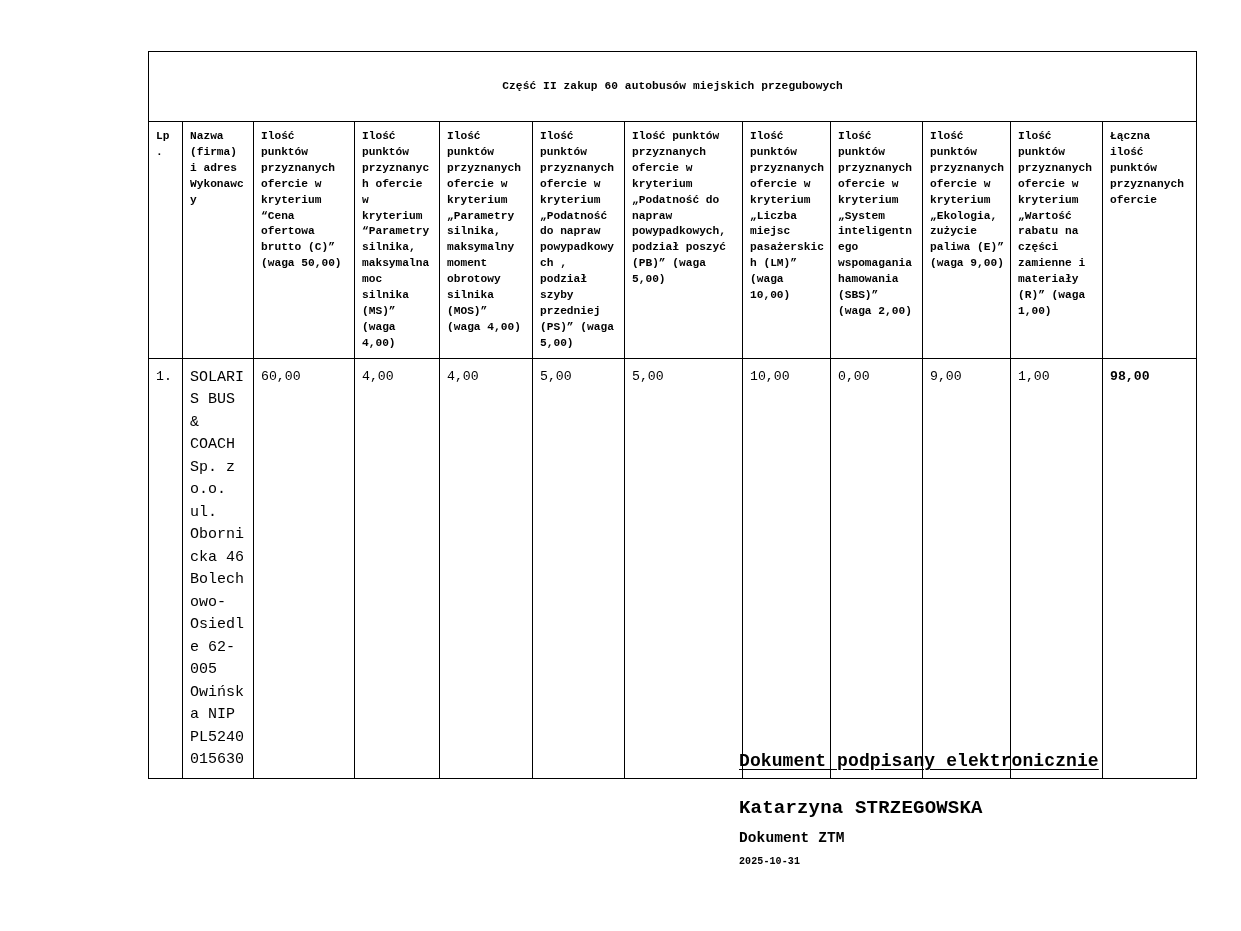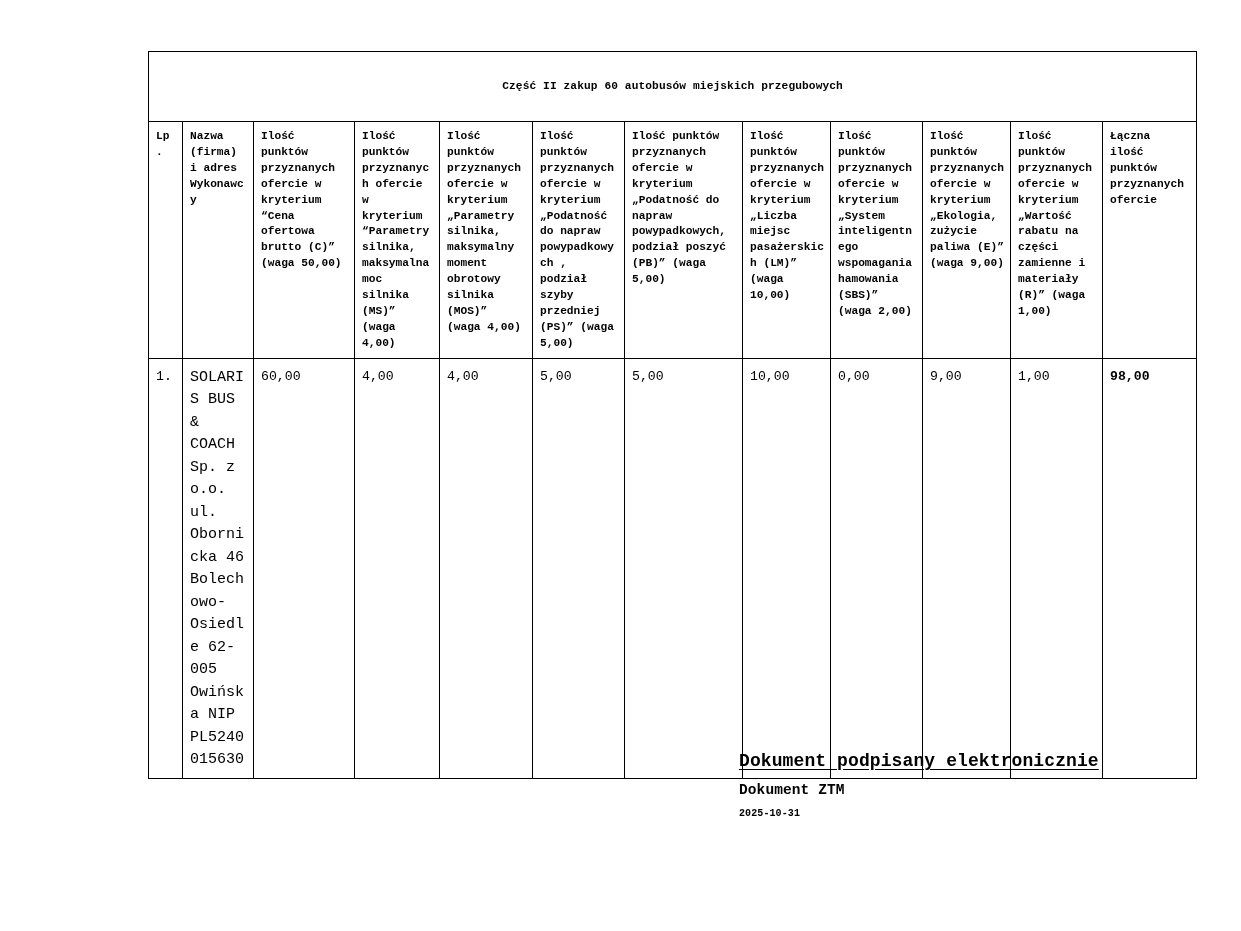--- a/index.html
+++ b/index.html
@@ -192,17 +192,18 @@
         <td>9,00</td>
         <td>1,00</td>
         <td class="total-cell">98,00</td>
       </tr>
     </tbody>
   </table>
 
 
   <div class="signature-block">
     <div class="sig-heading">Dokument podpisany elektronicznie</div>
+    <div class="sig-name">Katarzyna STRZEGOWSKA</div>
     <div class="sig-role">Dokument ZTM</div>
     <div class="sig-date">2025-10-31</div>
   </div>
 
 </div>
 
 </body></html>

